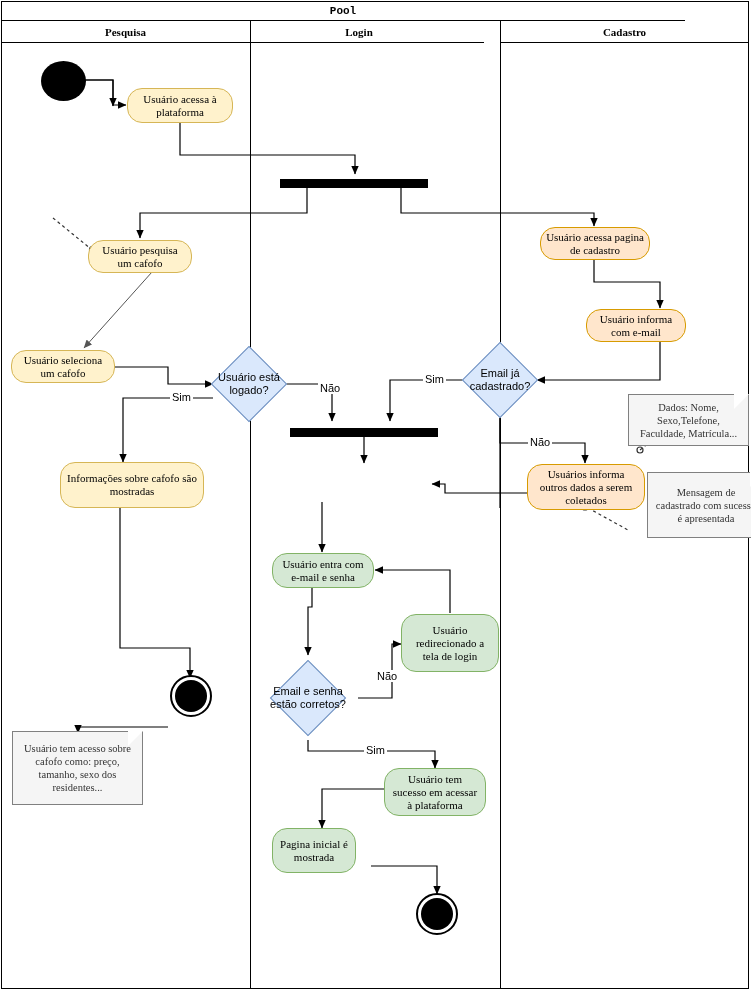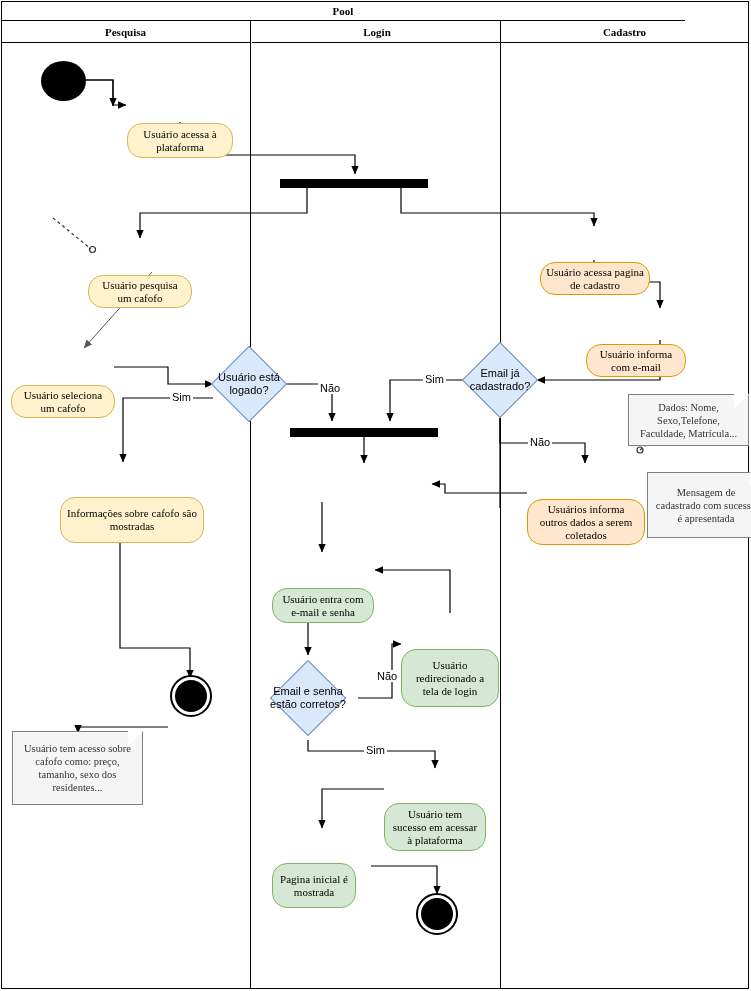--- a/index.html
+++ b/index.html
@@ -2,29 +2,29 @@
 <html><head>
 <meta charset="utf-8">
 <style>
   html,body{margin:0;padding:0;background:#ffffff;}
   body{font-family:"Liberation Serif",serif;}
   #canvas{position:relative;width:751px;height:991px;background:#ffffff;overflow:hidden;}
 
   
   .pool-frame{position:absolute;left:1px;top:1px;width:748px;height:988px;border:1px solid #000;box-sizing:border-box;}
   .pool-title{position:absolute;left:1px;top:1px;width:684px;height:20px;border-bottom:1px solid #000;box-sizing:border-box;
-    display:flex;align-items:center;justify-content:center;font-weight:bold;font-size:11px;color:#000;}
+    display:flex;align-items:center;justify-content:center;font-weight:bold;font-size:11px;color:#000;font-family:Liberation Mono, monospace;}
   .lane-head{position:absolute;top:21px;height:22px;border-bottom:1px solid #000;box-sizing:border-box;
     display:flex;align-items:center;justify-content:center;font-weight:bold;font-size:11px;color:#000;}
   .lane-div{position:absolute;top:21px;width:1px;height:968px;background:#000;}
 
   
   .node{position:absolute;box-sizing:border-box;border-radius:15px;border:1px solid #000;
     display:flex;align-items:center;justify-content:center;text-align:center;
-    font-size:11px;line-height:13px;color:#000;padding:2px 5px;margin-top:35px;}
+    font-size:11px;line-height:13px;color:#000;padding:2px 5px;}
   .n-yellow{background:#fff2cc;border-color:#d6b656;}
   .n-green{background:#d5e8d4;border-color:#82b366;}
   .n-orange{background:#ffe6cc;border-color:#d79b00;}
 
   
   .dec{position:absolute;}
   .dec .dshape{position:absolute;left:0;top:0;width:100%;height:100%;
     background:#dae8fc;border:1px solid #6c8ebf;box-sizing:border-box;
     transform:rotate(45deg);}
   .dec .dtext{position:absolute;left:-14px;top:0;width:calc(100% + 28px);height:100%;
@@ -128,21 +128,21 @@
       <circle cx="585" cy="507" r="3"></circle>
     </g>
   </svg>
 
   <div class="pool-frame"></div>
   <div class="pool-title">Pool</div>
 
   <div class="lane-head" style="left:1px;width:249px;">
     <span>Pesquisa</span>
   </div>
-  <div class="lane-head" style="left:252px;width:250px;align-items:center;">
+  <div class="lane-head" style="left:234px;width:250px;align-items:center;">
     <span>Login</span>
   </div>
   <div class="lane-head" style="left:500px;width:249px;">
     <span>Cadastro</span>
   </div>
 
   <div class="lane-div" style="left:250px;"></div>
   <div class="lane-div" style="left:500px;"></div>
 
   <div class="start" style="left:41px;top:61px;width:45px;height:40px;"></div>

